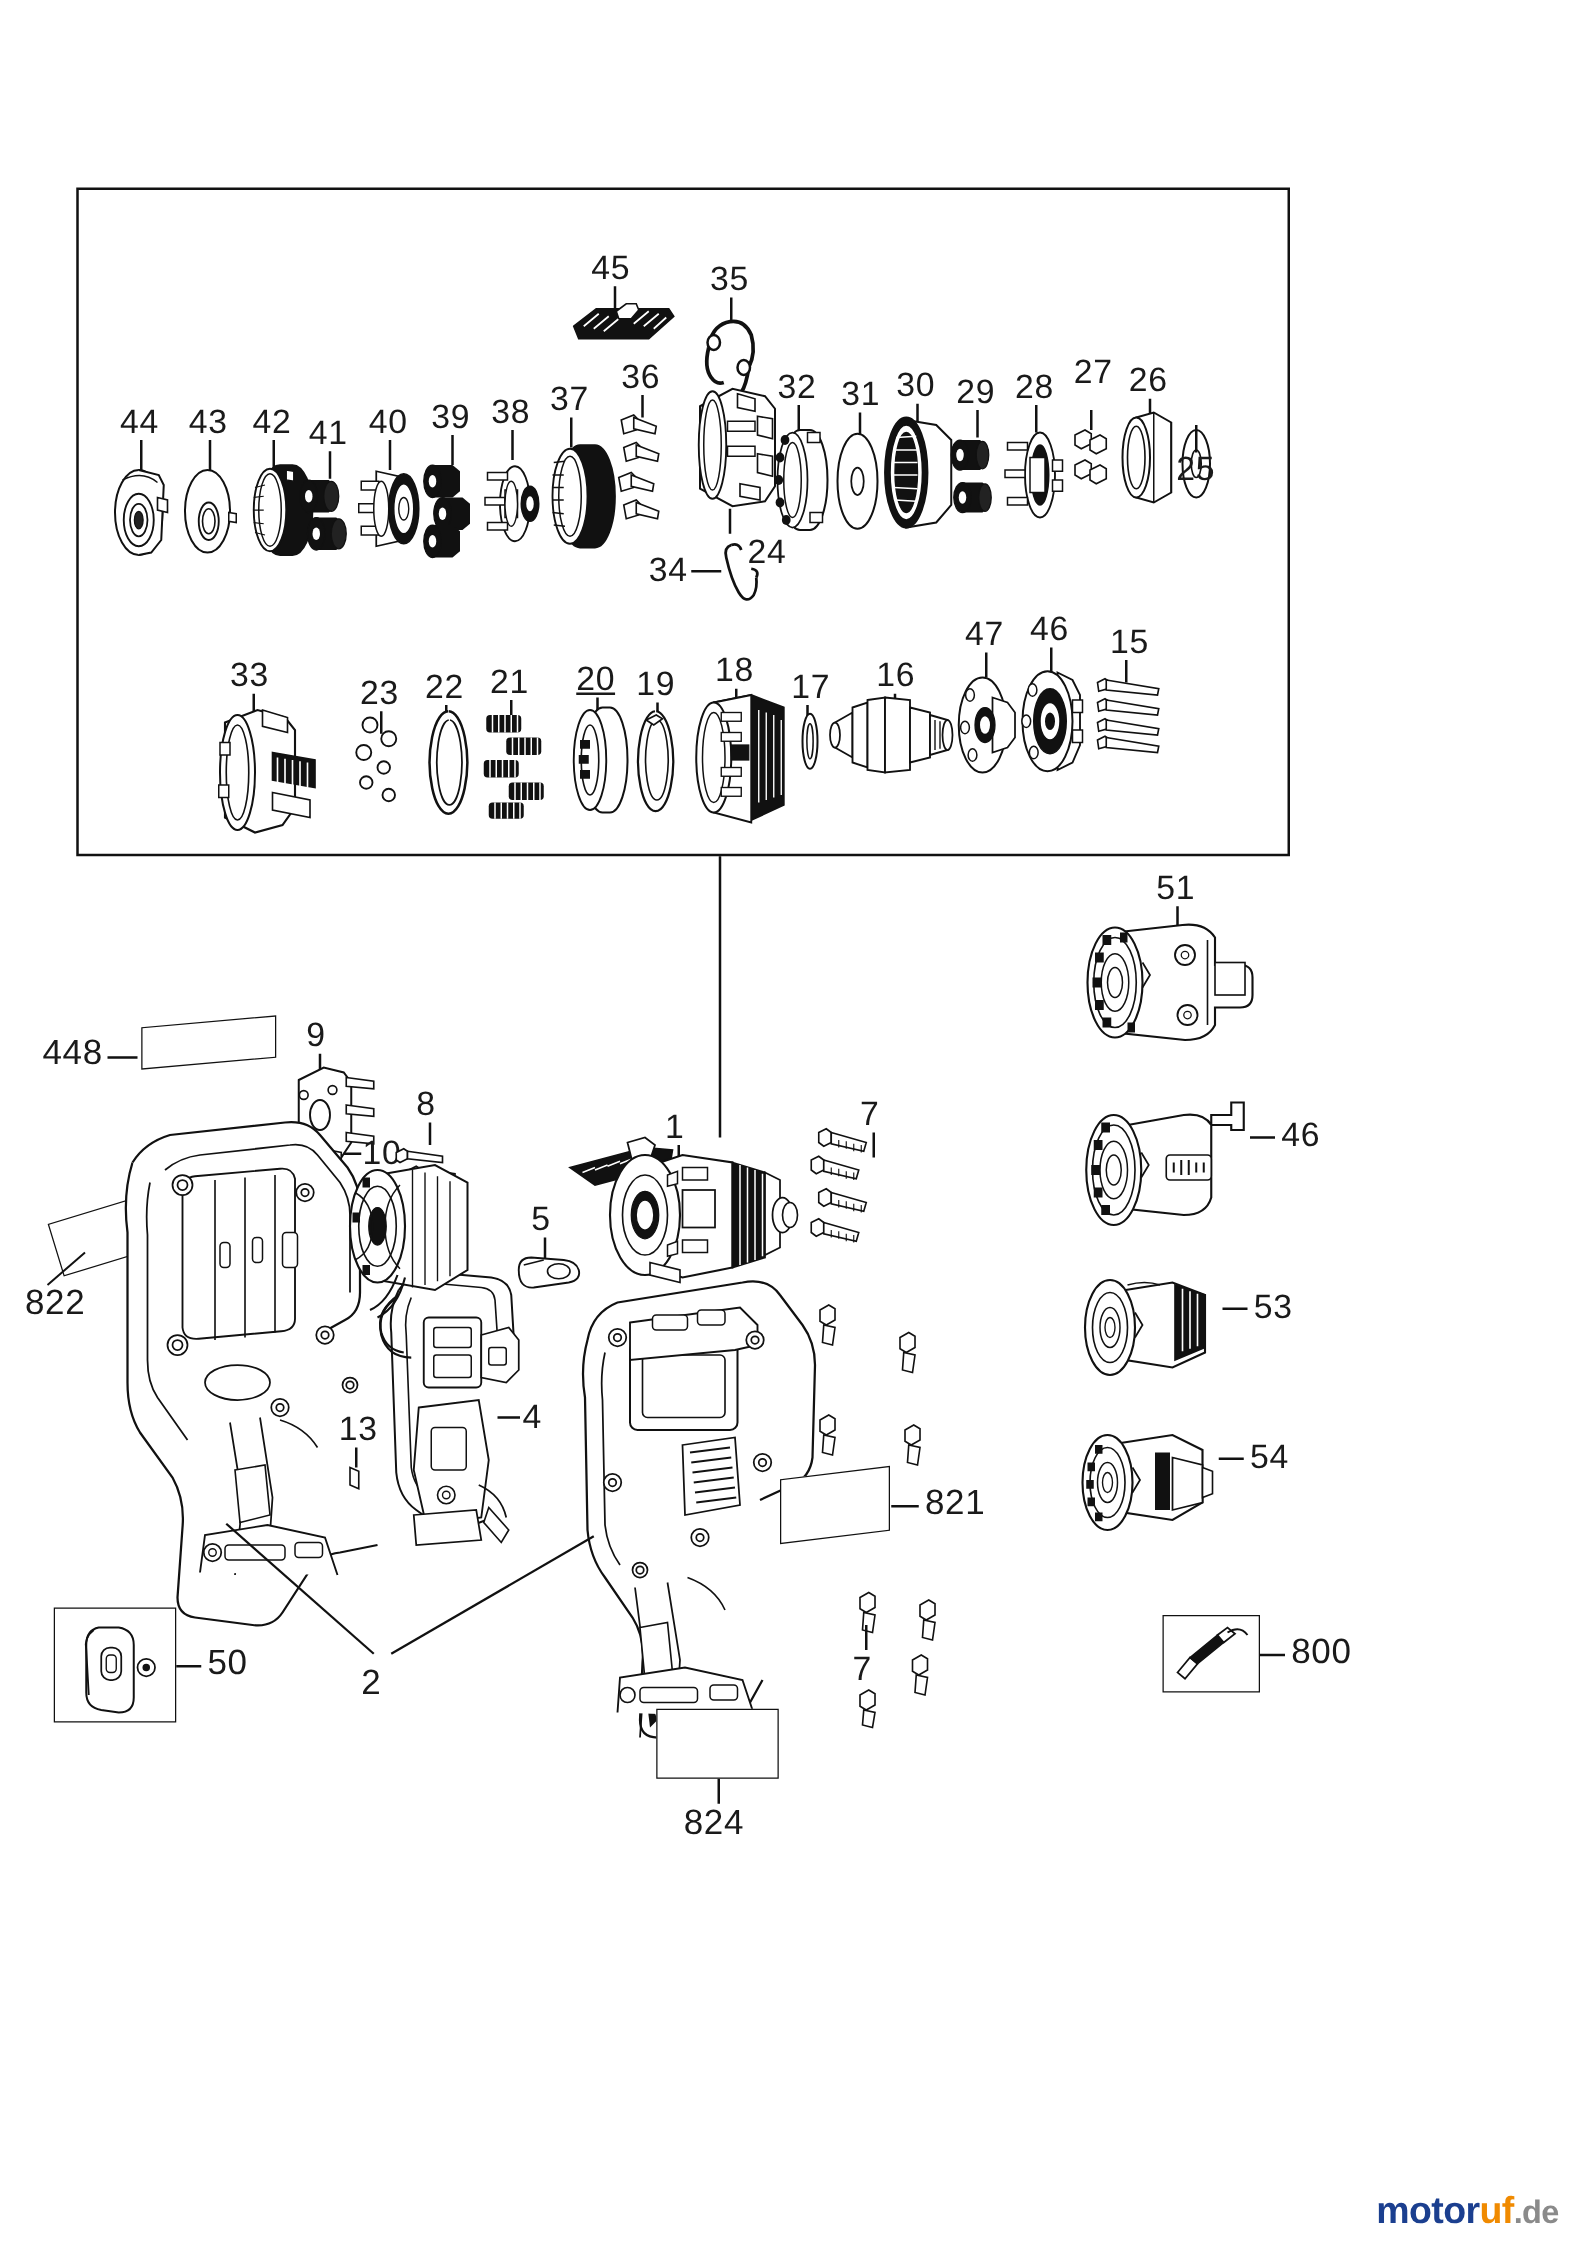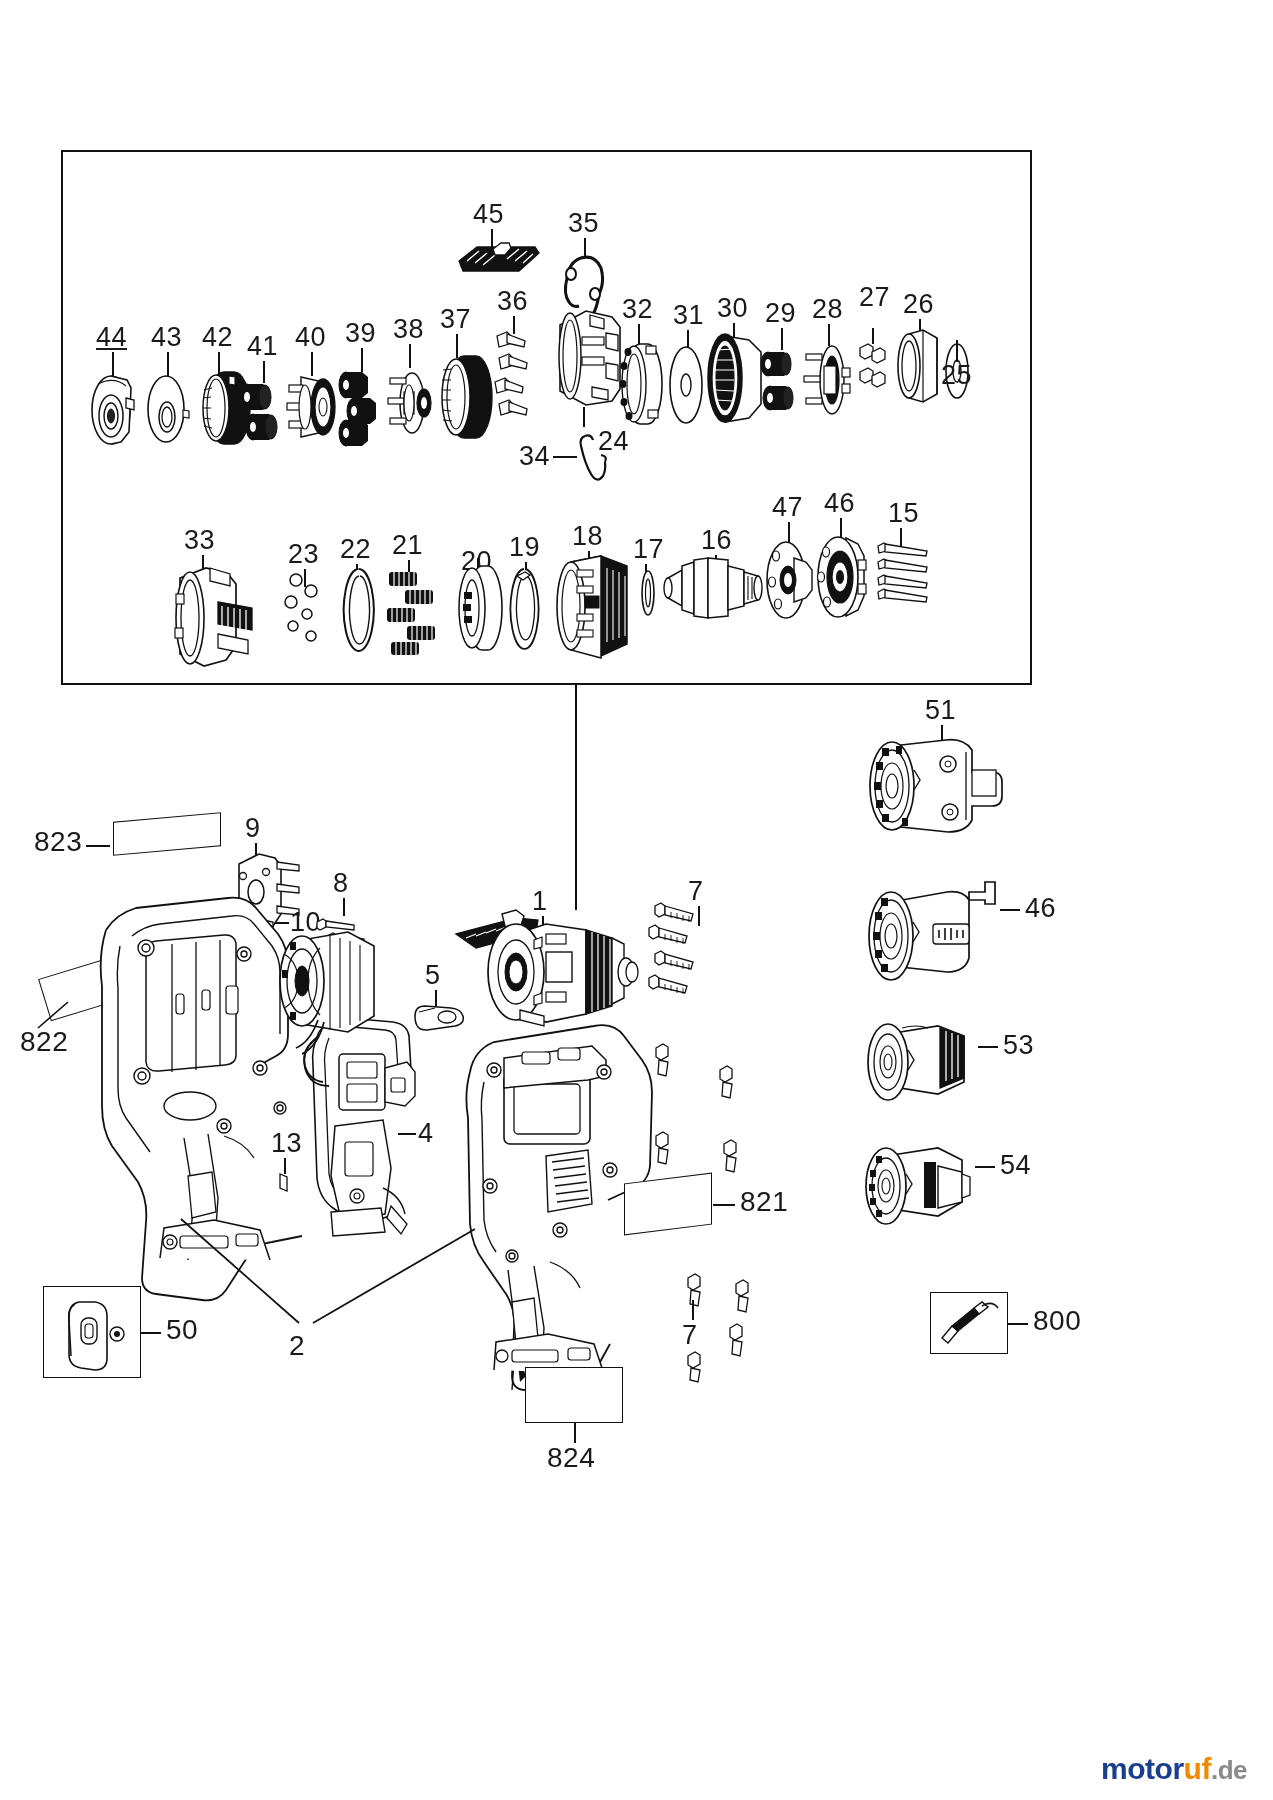--- a/index.html
+++ b/index.html
@@ -38,21 +38,21 @@
   #logo .de{color:#8a8a8a;font-weight:bold;font-size:26px;}
 </style>
 </head>
 <body>
 
 <div id="sheet">
 
   <div id="toppanel"></div>
   <div id="panelstem"></div>
 
-  <div class="lbl" style="left:96px;top:324px;text-decoration:underline;">44</div>
+  <div class="lbl" style="left:96px;top:324px;">44</div>
   <div class="lead v" style="left:112px;top:352px;height:24px;"></div>
   <div class="part" style="left:85px;top:370px;">
     <svg width="60" height="80" viewBox="0 0 60 80">
       <ellipse cx="26" cy="40" rx="19" ry="34" fill="#fff" stroke="#111" stroke-width="1.6"></ellipse>
       <path d="M26 6 L42 10 L46 18 L44 62 L36 72 L26 74" fill="#fff" stroke="#111" stroke-width="1.6"></path>
       <ellipse cx="26" cy="46" rx="12" ry="21" fill="#fff" stroke="#111" stroke-width="1.5"></ellipse>
       <ellipse cx="26" cy="46" rx="7" ry="13" fill="#fff" stroke="#111" stroke-width="1.4"></ellipse>
       <ellipse cx="26" cy="46" rx="3.5" ry="7" fill="#222" stroke="#111" stroke-width="1"></ellipse>
       <path d="M41 28 l8 2 l0 10 l-8 -2 z" fill="#fff" stroke="#111" stroke-width="1.3"></path>
       <path d="M13 14 q16 -8 28 2" fill="none" stroke="#111" stroke-width="1.2"></path>
@@ -401,21 +401,21 @@
       <g stroke="#fff" stroke-width="1.2">
         <path d="M9 8 l0 14 M14 8 l0 14 M19 8 l0 14 M24 8 l0 14 M29 8 l0 14"></path>
         <path d="M25 26 l0 14 M30 26 l0 14 M35 26 l0 14 M40 26 l0 14 M45 26 l0 14"></path>
         <path d="M7 44 l0 14 M12 44 l0 14 M17 44 l0 14 M22 44 l0 14 M27 44 l0 14"></path>
         <path d="M27 62 l0 14 M32 62 l0 14 M37 62 l0 14 M42 62 l0 14 M47 62 l0 14"></path>
         <path d="M11 78 l0 13 M16 78 l0 13 M21 78 l0 13 M26 78 l0 13 M31 78 l0 13"></path>
       </g>
     </svg>
   </div>
 
-  <div class="lbl" style="left:461px;top:548px;">20</div>
+  <div class="lbl" style="left:461px;top:530px;text-decoration:underline;">20</div>
   <div class="lead v" style="left:477px;top:558px;height:20px;"></div>
   <div class="part" style="left:452px;top:562px;">
     <svg width="54" height="92" viewBox="0 0 54 92">
       <path d="M16 46 a14 42 0 0 1 14 -42 l6 0 a14 42 0 0 1 0 84 l-6 0 a14 42 0 0 1 -14 -42 z" fill="#fff" stroke="#111" stroke-width="1.6"></path>
       <ellipse cx="20" cy="46" rx="13" ry="40" fill="#fff" stroke="#111" stroke-width="1.5"></ellipse>
       <ellipse cx="20" cy="46" rx="7" ry="28" fill="#fff" stroke="#111" stroke-width="1.3"></ellipse>
       <g fill="#111">
         <rect x="12" y="30" width="8" height="7"></rect>
           <rect x="11" y="42" width="8" height="7"></rect>
         <rect x="12" y="54" width="8" height="7"></rect>
@@ -526,21 +526,21 @@
         <path d="M4 22 l6 -3 l3 2 l-1 6 l-7 2 z"></path>
           <path d="M11 20 l42 7 l-1 5 l-41 -4 z"></path>
         <path d="M4 38 l6 -3 l3 2 l-1 6 l-7 2 z"></path>
           <path d="M11 36 l42 7 l-1 5 l-41 -4 z"></path>
         <path d="M4 52 l6 -3 l3 2 l-1 6 l-7 2 z"></path>
           <path d="M11 50 l42 7 l-1 5 l-41 -4 z"></path>
       </g>
     </svg>
   </div>
 
-  <div class="lbl big" style="left:34px;top:828px;">823</div>
+  <div class="lbl big" style="left:34px;top:828px;">448</div>
   <div class="lead h" style="left:86px;top:845px;width:24px;"></div>
   <div class="blankplate" style="left:113px;top:817px;width:108px;height:34px;transform:skewY(-5deg);"></div>
 
   <div class="lbl" style="left:245px;top:815px;">9</div>
   <div class="lead v" style="left:255px;top:843px;height:20px;"></div>
   <div class="part" style="left:227px;top:850px;">
     <svg width="76" height="82" viewBox="0 0 76 82">
       <path d="M12 14 l20 -10 l16 4 l6 8 l0 48 l-8 12 l-20 4 l-14 -12 z" fill="#fff" stroke="#111" stroke-width="1.6"></path>
       <ellipse cx="29" cy="42" rx="8" ry="12" fill="#fff" stroke="#111" stroke-width="1.5"></ellipse>
       <circle cx="16" cy="26" r="3.5" fill="#fff" stroke="#111" stroke-width="1.3"></circle>

